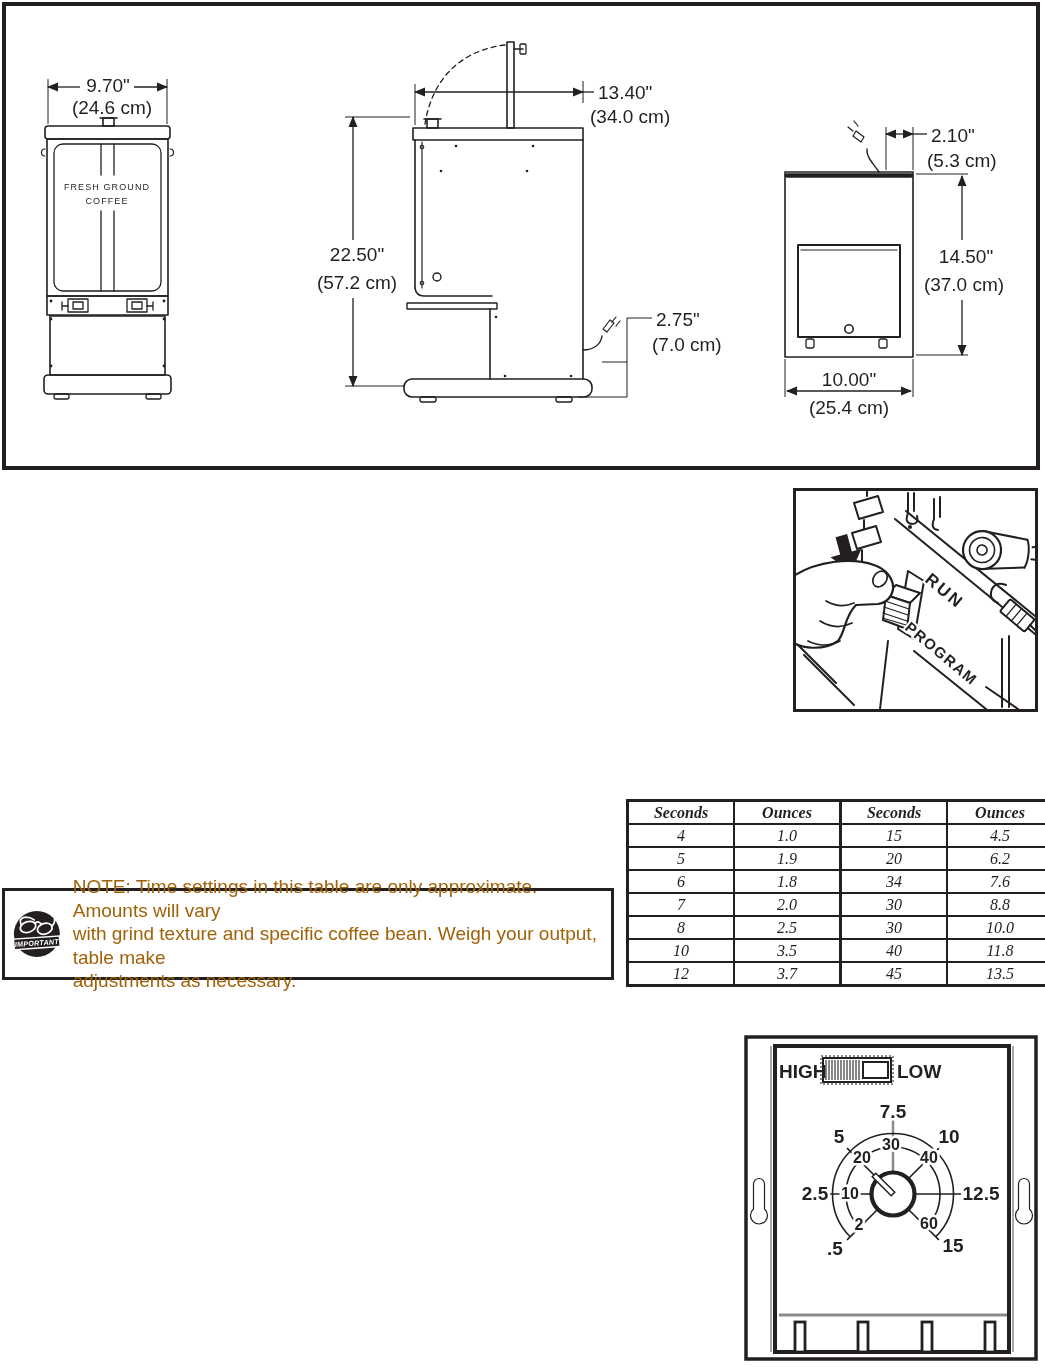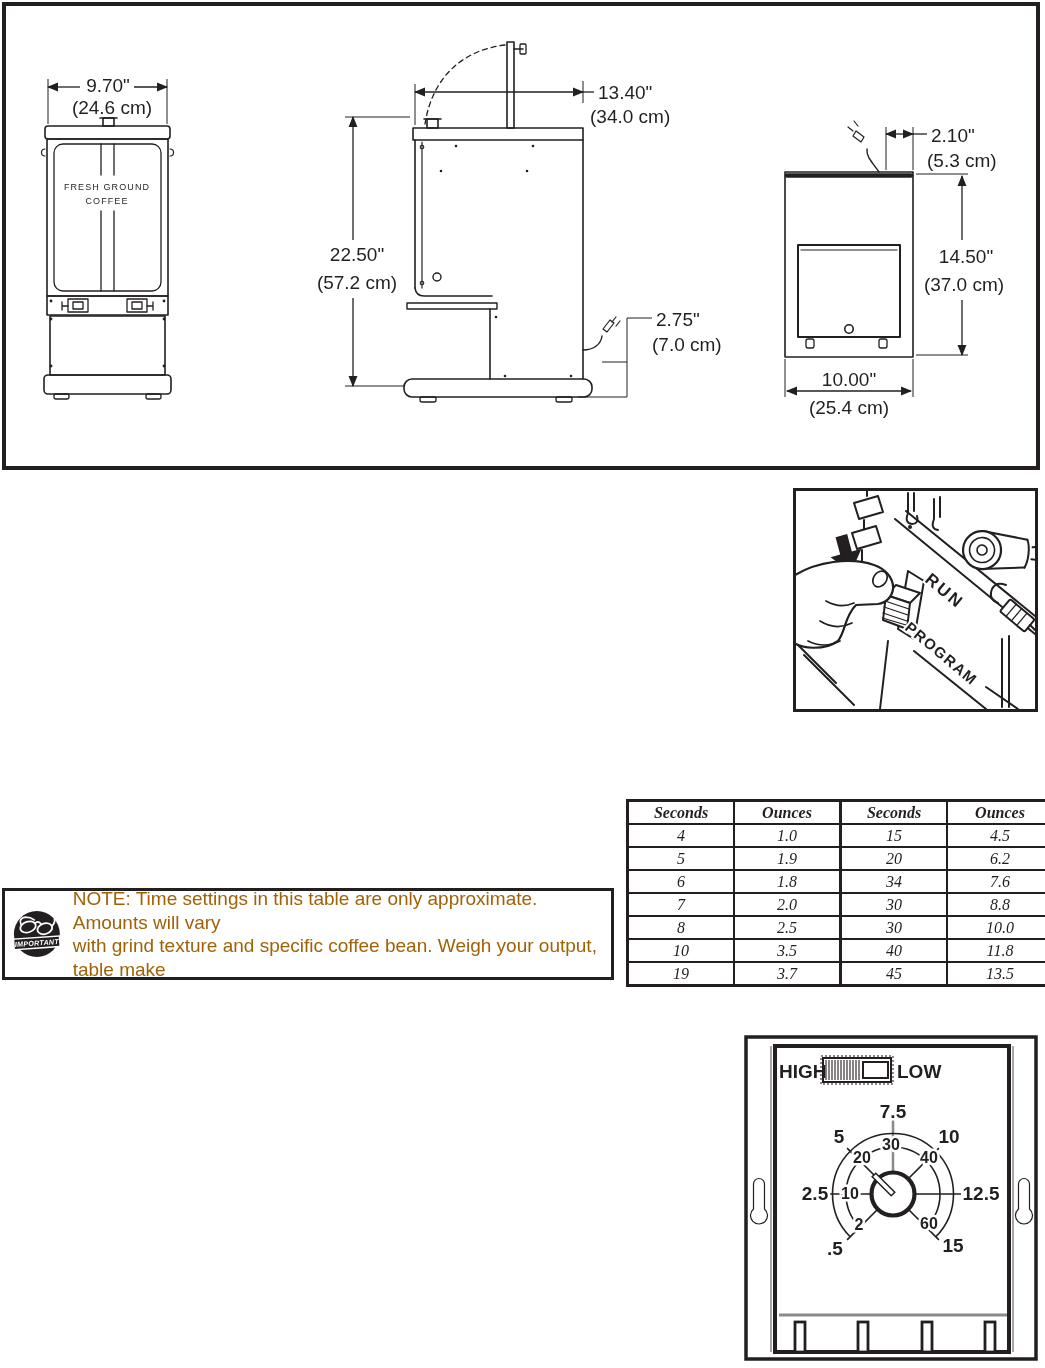--- a/index.html
+++ b/index.html
@@ -269,21 +269,21 @@
         <td class="sep">30</td>
         <td>10.0</td>
       </tr>
       <tr>
         <td>10</td>
         <td>3.5</td>
         <td class="sep">40</td>
         <td>11.8</td>
       </tr>
       <tr>
-        <td>19</td>
+        <td>12</td>
         <td>3.7</td>
         <td class="sep">45</td>
         <td>13.5</td>
       </tr>
     </tbody>
   </table>
 
   <div class="abs note-box">
     <svg width="56" height="56" viewBox="0 0 54 54">
       <circle cx="27" cy="27" r="26" fill="#231f20"></circle>
@@ -295,20 +295,21 @@
         <path d="M44,18 Q48,14 47,10"></path>
       </g>
       <g transform="rotate(-4 27 37)">
         <rect x="1" y="31" width="52" height="12" fill="#231f20" stroke="#fff" stroke-width="1.6"></rect>
         <text class="badgetxt" x="27" y="40">IMPORTANT</text>
       </g>
     </svg>
     <div class="note-text">
       <div>NOTE: Time settings in this table are only approximate. Amounts will vary</div>
       <div>with grind texture and specific coffee bean. Weigh your output, table make</div>
+      <div>adjustments as necessary.</div>
     </div>
   </div>
 
   <svg class="abs" style="left:744px;top:1034px" width="298" height="334" viewBox="744 1034 298 334">
     <g stroke="#231f20" fill="none">
       <rect x="746" y="1037" width="290" height="322" stroke-width="3.5"></rect>
       <rect x="775" y="1046" width="234" height="306" stroke-width="4"></rect>
       <path d="M771,1046 V1352 M1013,1046 V1352" stroke="#8a8a8a" stroke-width="1.5"></path>
       <path d="M753.5,1184 A5.5,5.5 0 0 1 764.5,1184 L764.5,1209 A8.5,8.5 0 1 1 753.5,1209 Z" stroke-width="1.2" fill="#fff"></path>
       <path d="M1018.5,1184 A5.5,5.5 0 0 1 1029.5,1184 L1029.5,1209 A8.5,8.5 0 1 1 1018.5,1209 Z" stroke-width="1.2" fill="#fff"></path>

